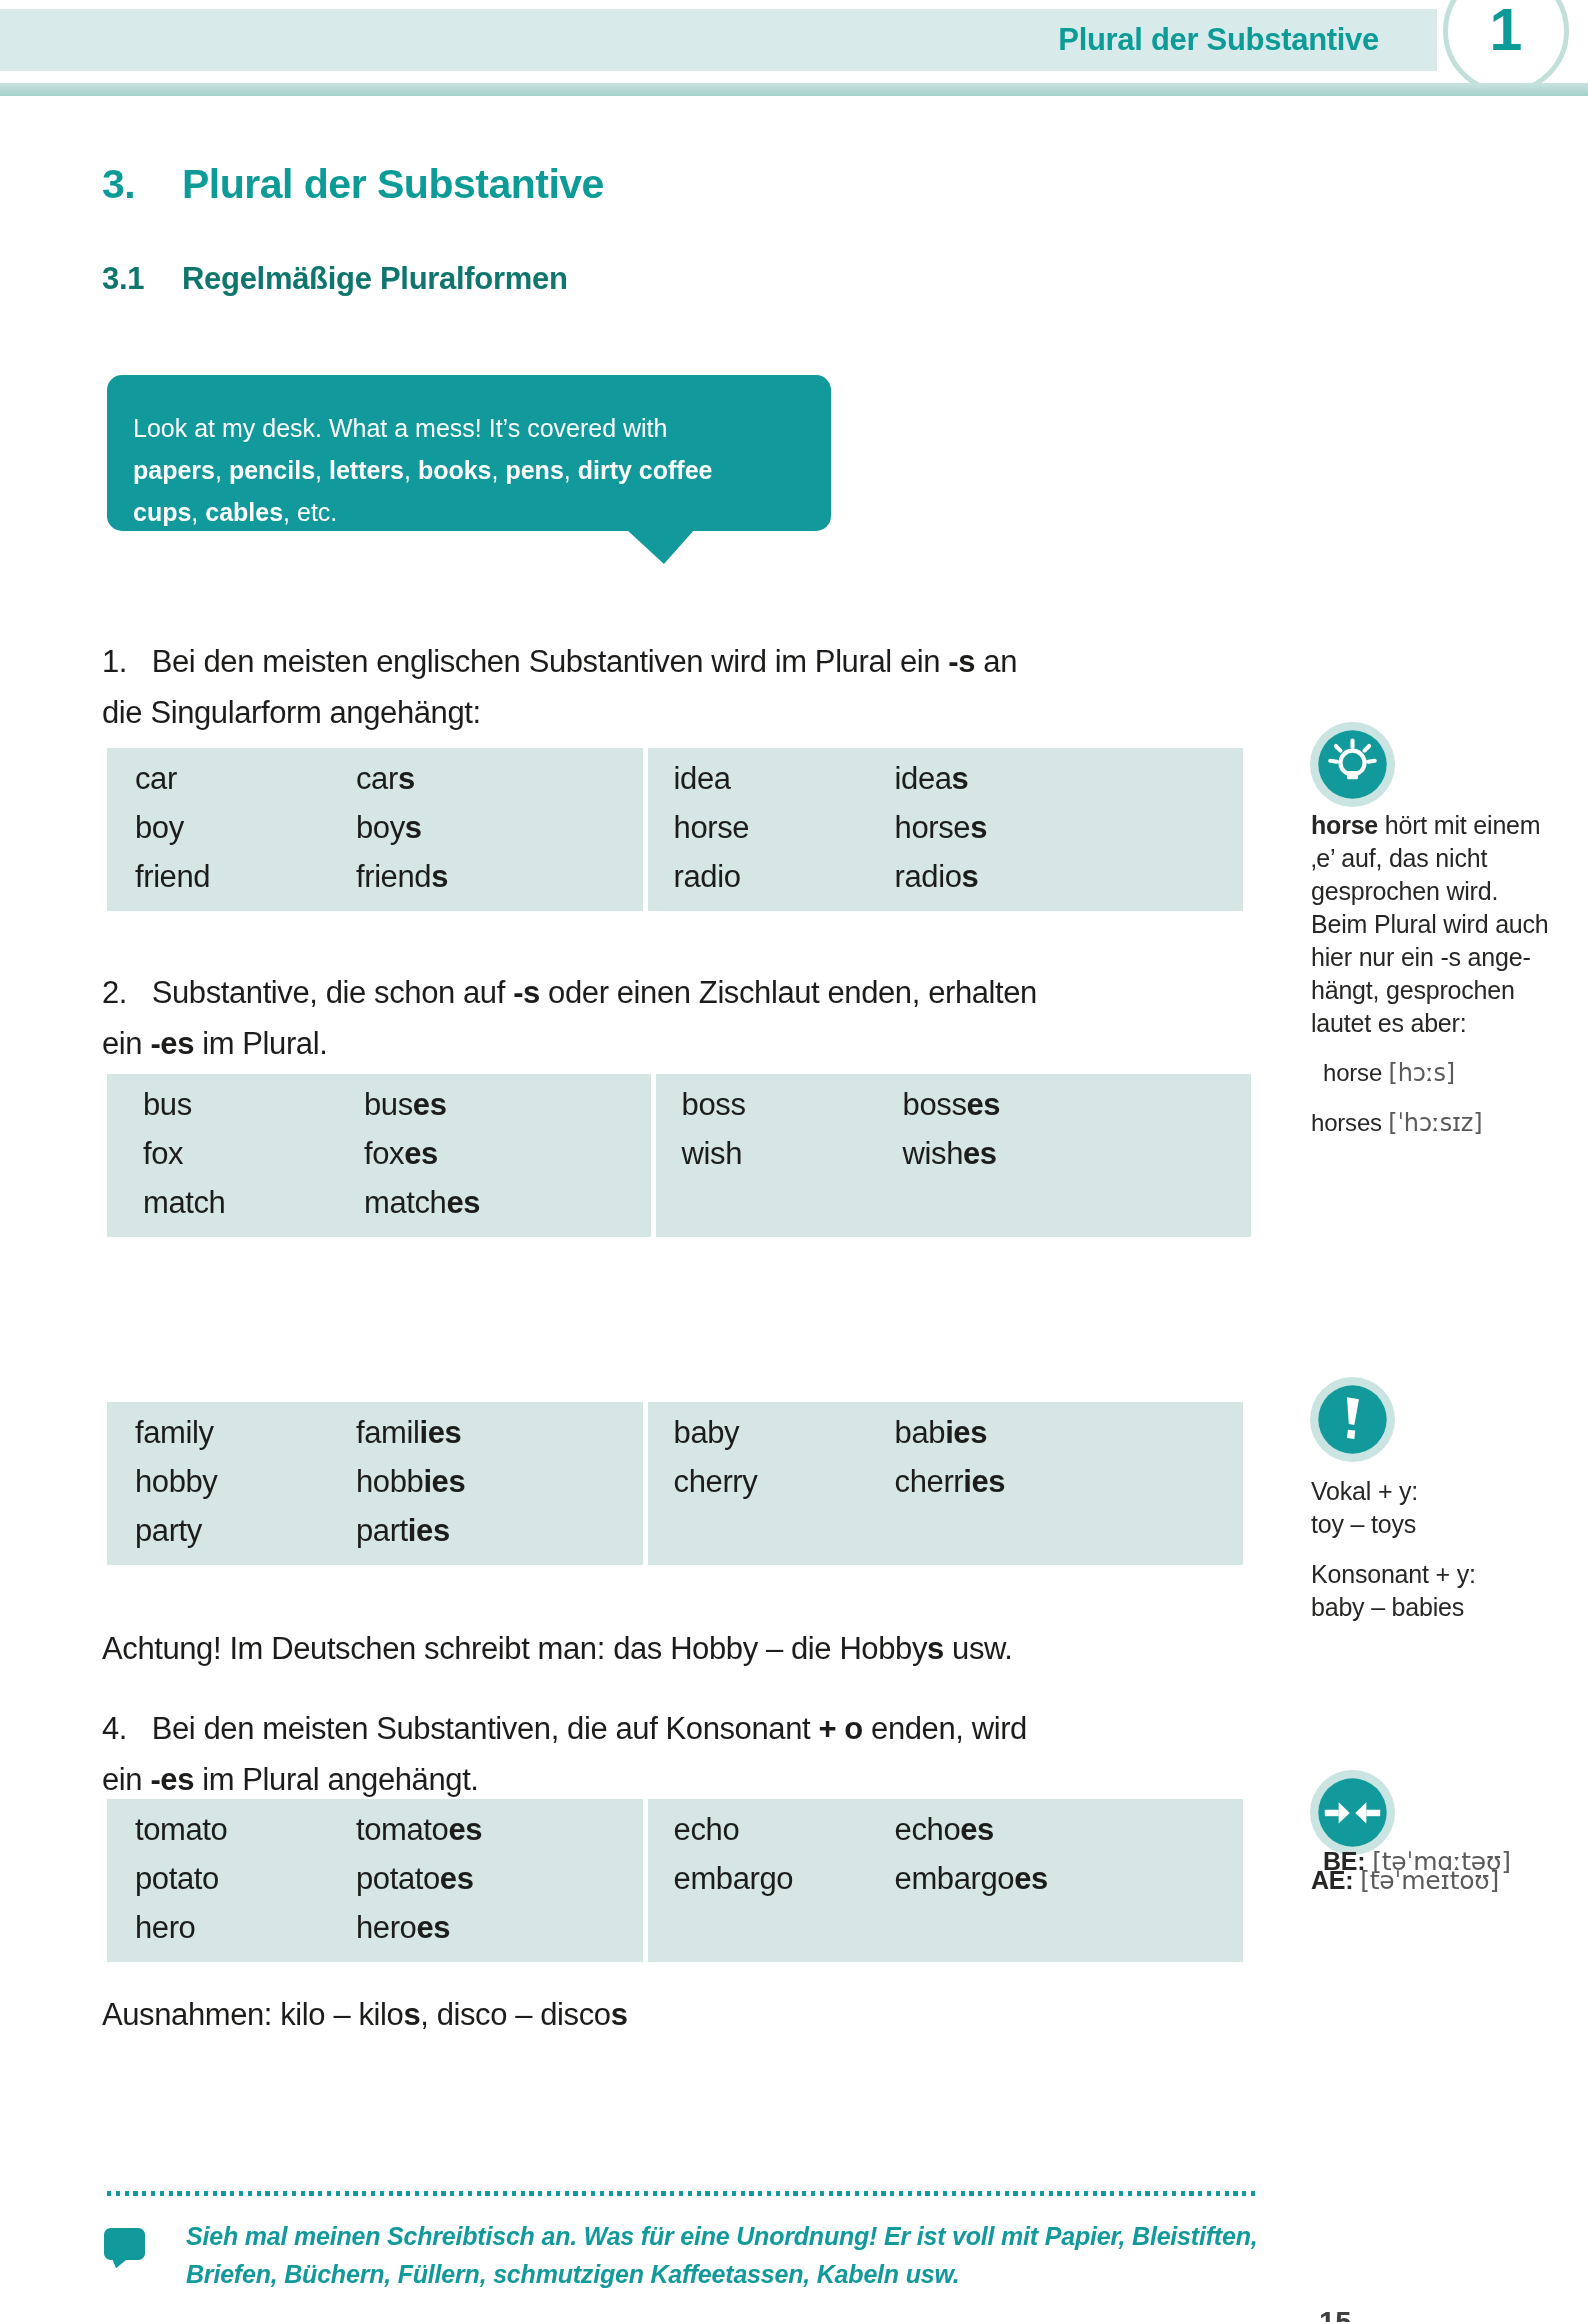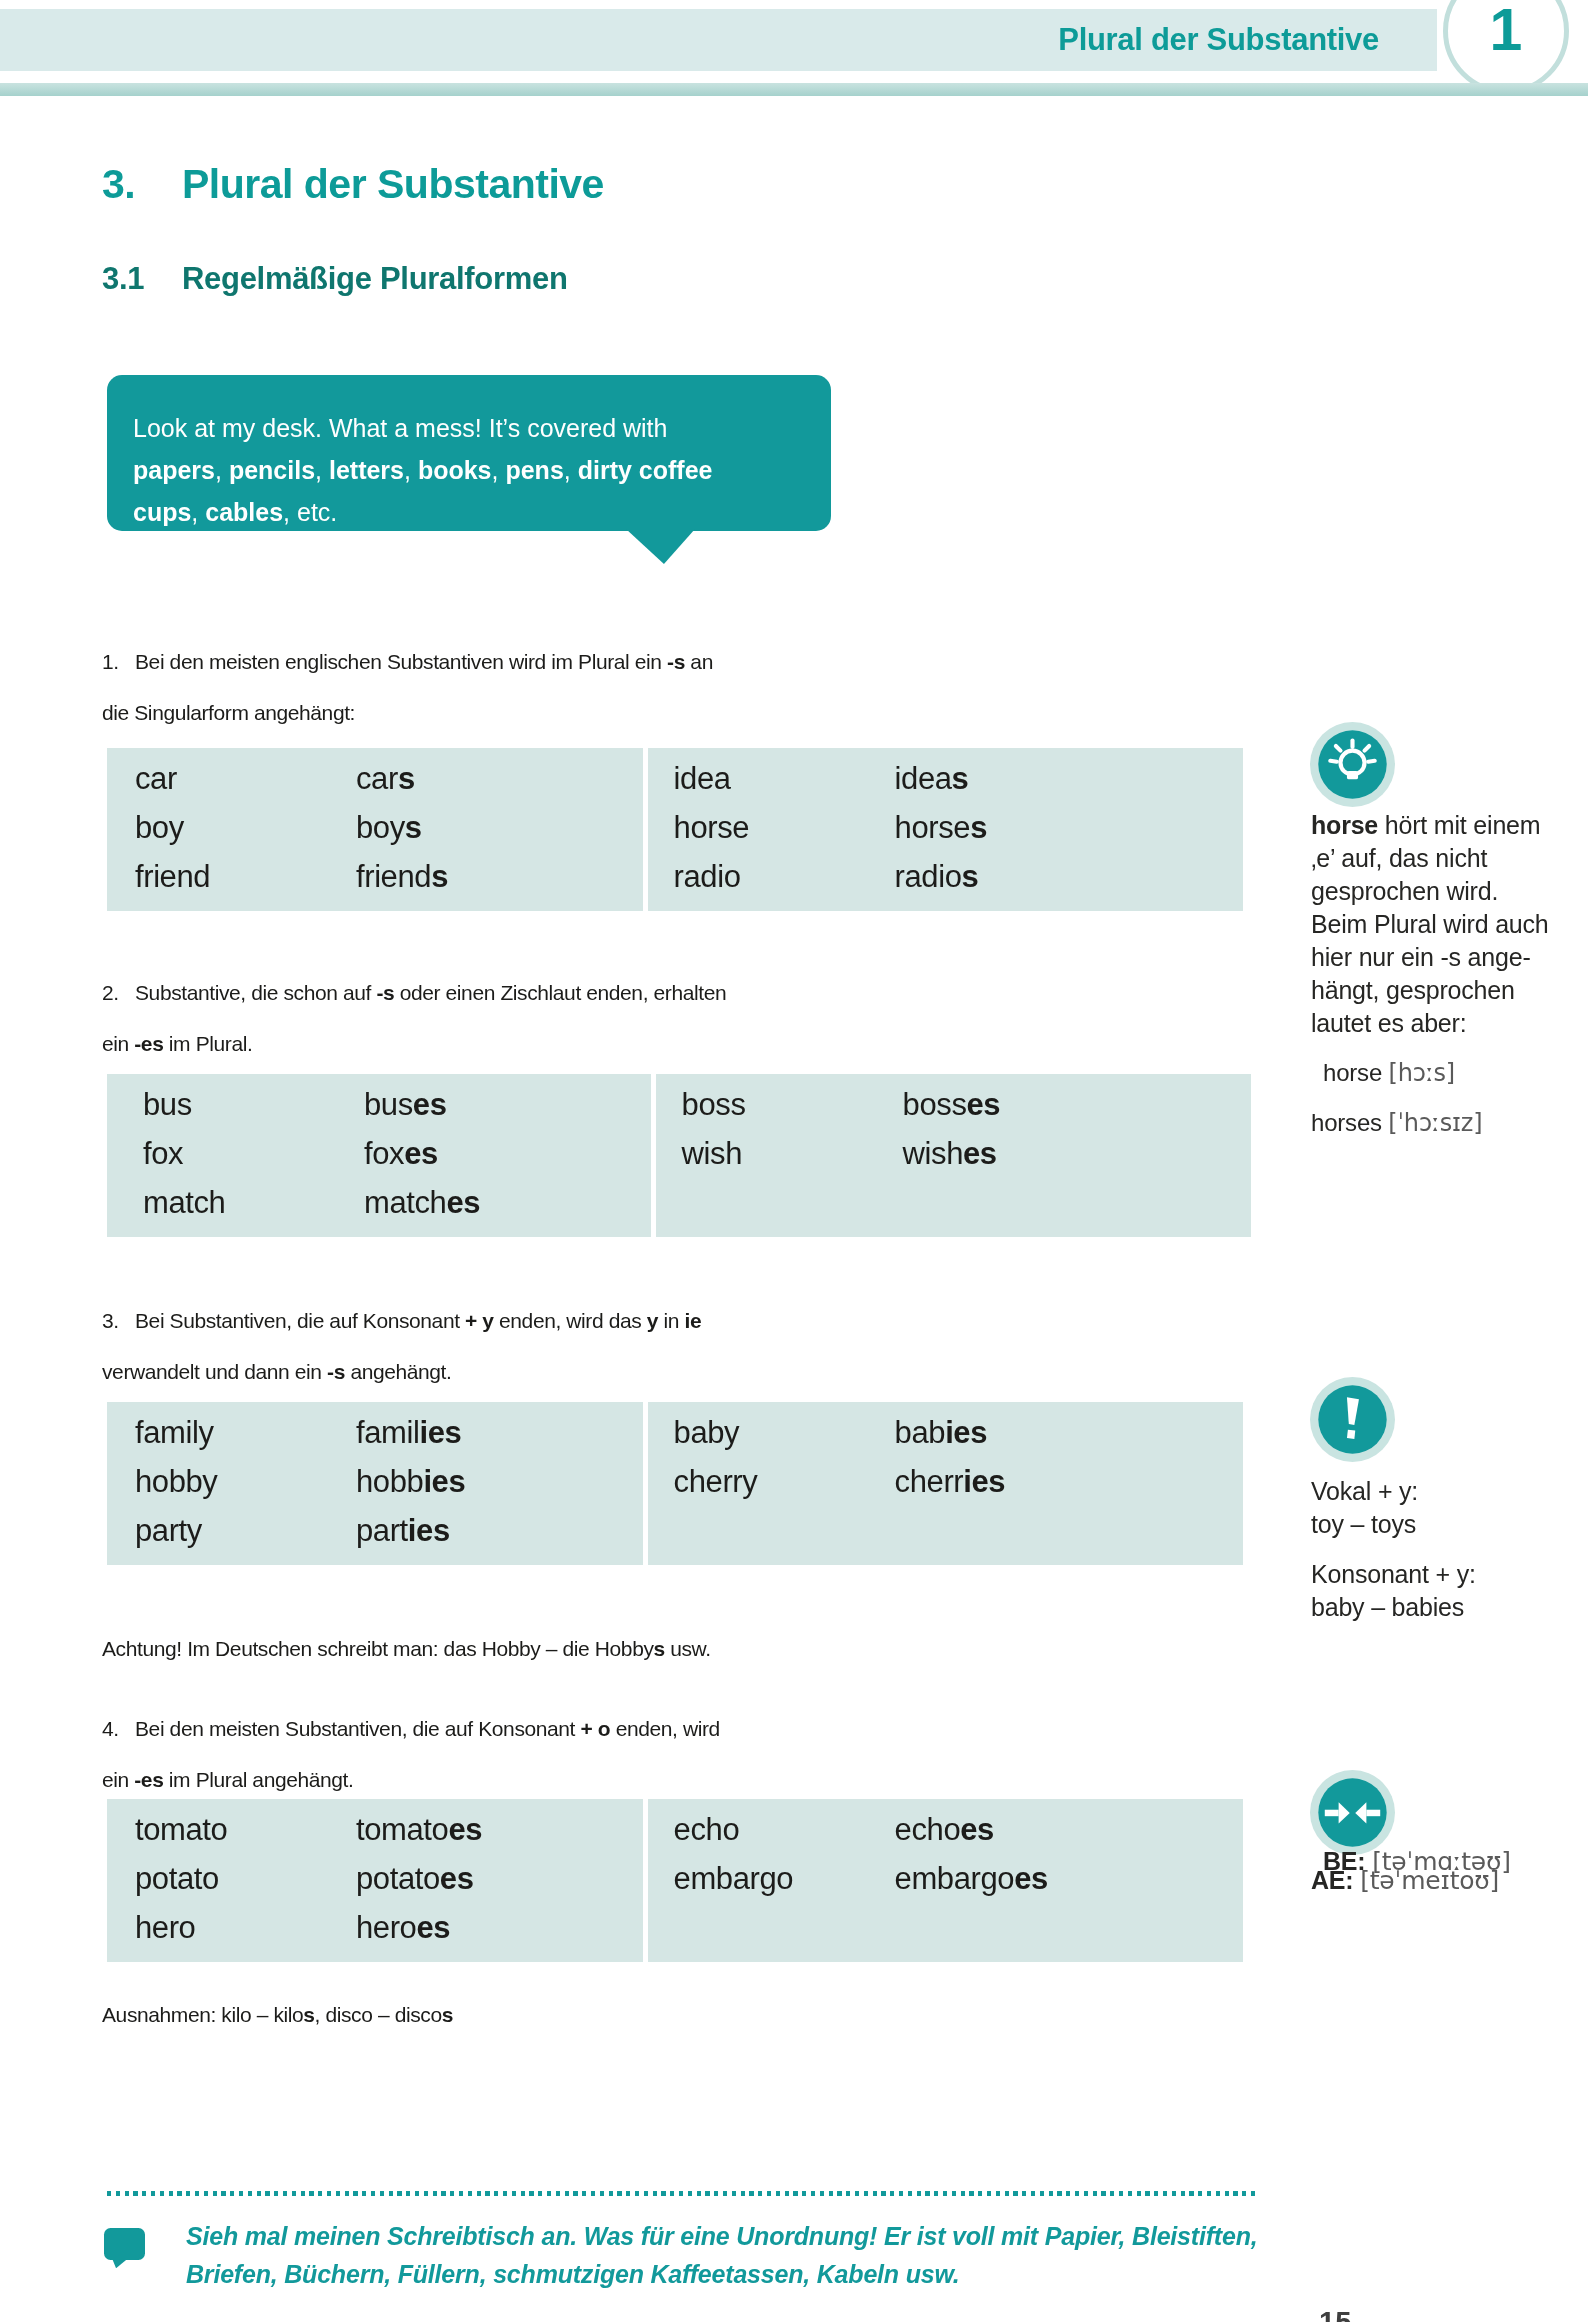--- a/index.html
+++ b/index.html
@@ -24,21 +24,21 @@
   .h2{position:absolute;left:102px;top:261px;display:flex;color:#0f766e;font-weight:700;font-size:31px;letter-spacing:-0.3px;}
   .h2 .hnum{width:80px;}
 
   
   .bubble{position:absolute;left:107px;top:375px;width:724px;height:156px;background:#12999b;border-radius:15px;}
   .bubble-text{padding:32px 26px;font-size:25px;line-height:42px;color:#fff;}
   .bubble-tail{position:absolute;left:519px;top:154px;width:69px;height:35px;background:#12999b;
     clip-path:polygon(0 0,100% 0,55% 100%);}
 
   
-  .para{position:absolute;left:102px;width:1155px;font-size:21px;line-height:51px;letter-spacing:-0.4px;color:#1c1c1a;}
+  .para{position:absolute;left:102px;width:1155px;font-size:31px;line-height:51px;letter-spacing:-0.4px;color:#1c1c1a;}
   .p1{top:636px;} .p2{top:967px;} .p3{top:1295px;} .achtung{top:1623px;} .p4{top:1703px;} .ausnahmen{top:1989px;}
 
   
   .tbl{position:absolute;left:107px;width:1136px;height:163px;background:#d5e6e4;display:flex;}
   .t1{top:748px;} .t2{top:1074px;padding-left:8px;} .t3{top:1402px;} .t4{top:1799px;}
   .tbl-half{box-sizing:border-box;padding:13px 0 0 28px;}
   .tbl-half.left{width:536px;}
   .tbl-divider{width:4.6px;background:#fff;}
   .tbl-half.right{flex:1;padding-left:26px;}
   .tbl-row{height:49px;font-size:31px;letter-spacing:-0.4px;color:#1c1c1a;white-space:nowrap;}
@@ -114,21 +114,20 @@
         <div class="tbl-row"><span class="cell-s">fox</span><span class="cell-p"><span>fox</span><span class="b">es</span></span></div>
         <div class="tbl-row"><span class="cell-s">match</span><span class="cell-p"><span>match</span><span class="b">es</span></span></div>
       </div>
     <div class="tbl-divider"></div>
     <div class="tbl-half right">
         <div class="tbl-row"><span class="cell-s">boss</span><span class="cell-p"><span>boss</span><span class="b">es</span></span></div>
         <div class="tbl-row"><span class="cell-s">wish</span><span class="cell-p"><span>wish</span><span class="b">es</span></span></div>
       </div>
   </div>
 
-  <div class="para p3"><span>3.&nbsp;&nbsp;&nbsp;Bei Substantiven, die auf Konsonant </span><span class="b">+ y</span><span> enden, wird das </span><span class="b">y</span><span> in </span><span class="b">ie</span><br><span>verwandelt und dann ein </span><span class="b">-s</span><span> angehängt.</span></div>
   <div class="tbl t3">
     <div class="tbl-half left">
         <div class="tbl-row"><span class="cell-s">family</span><span class="cell-p"><span>famil</span><span class="b">ies</span></span></div>
         <div class="tbl-row"><span class="cell-s">hobby</span><span class="cell-p"><span>hobb</span><span class="b">ies</span></span></div>
         <div class="tbl-row"><span class="cell-s">party</span><span class="cell-p"><span>part</span><span class="b">ies</span></span></div>
       </div>
     <div class="tbl-divider"></div>
     <div class="tbl-half right">
         <div class="tbl-row"><span class="cell-s">baby</span><span class="cell-p"><span>bab</span><span class="b">ies</span></span></div>
         <div class="tbl-row"><span class="cell-s">cherry</span><span class="cell-p"><span>cherr</span><span class="b">ies</span></span></div>

